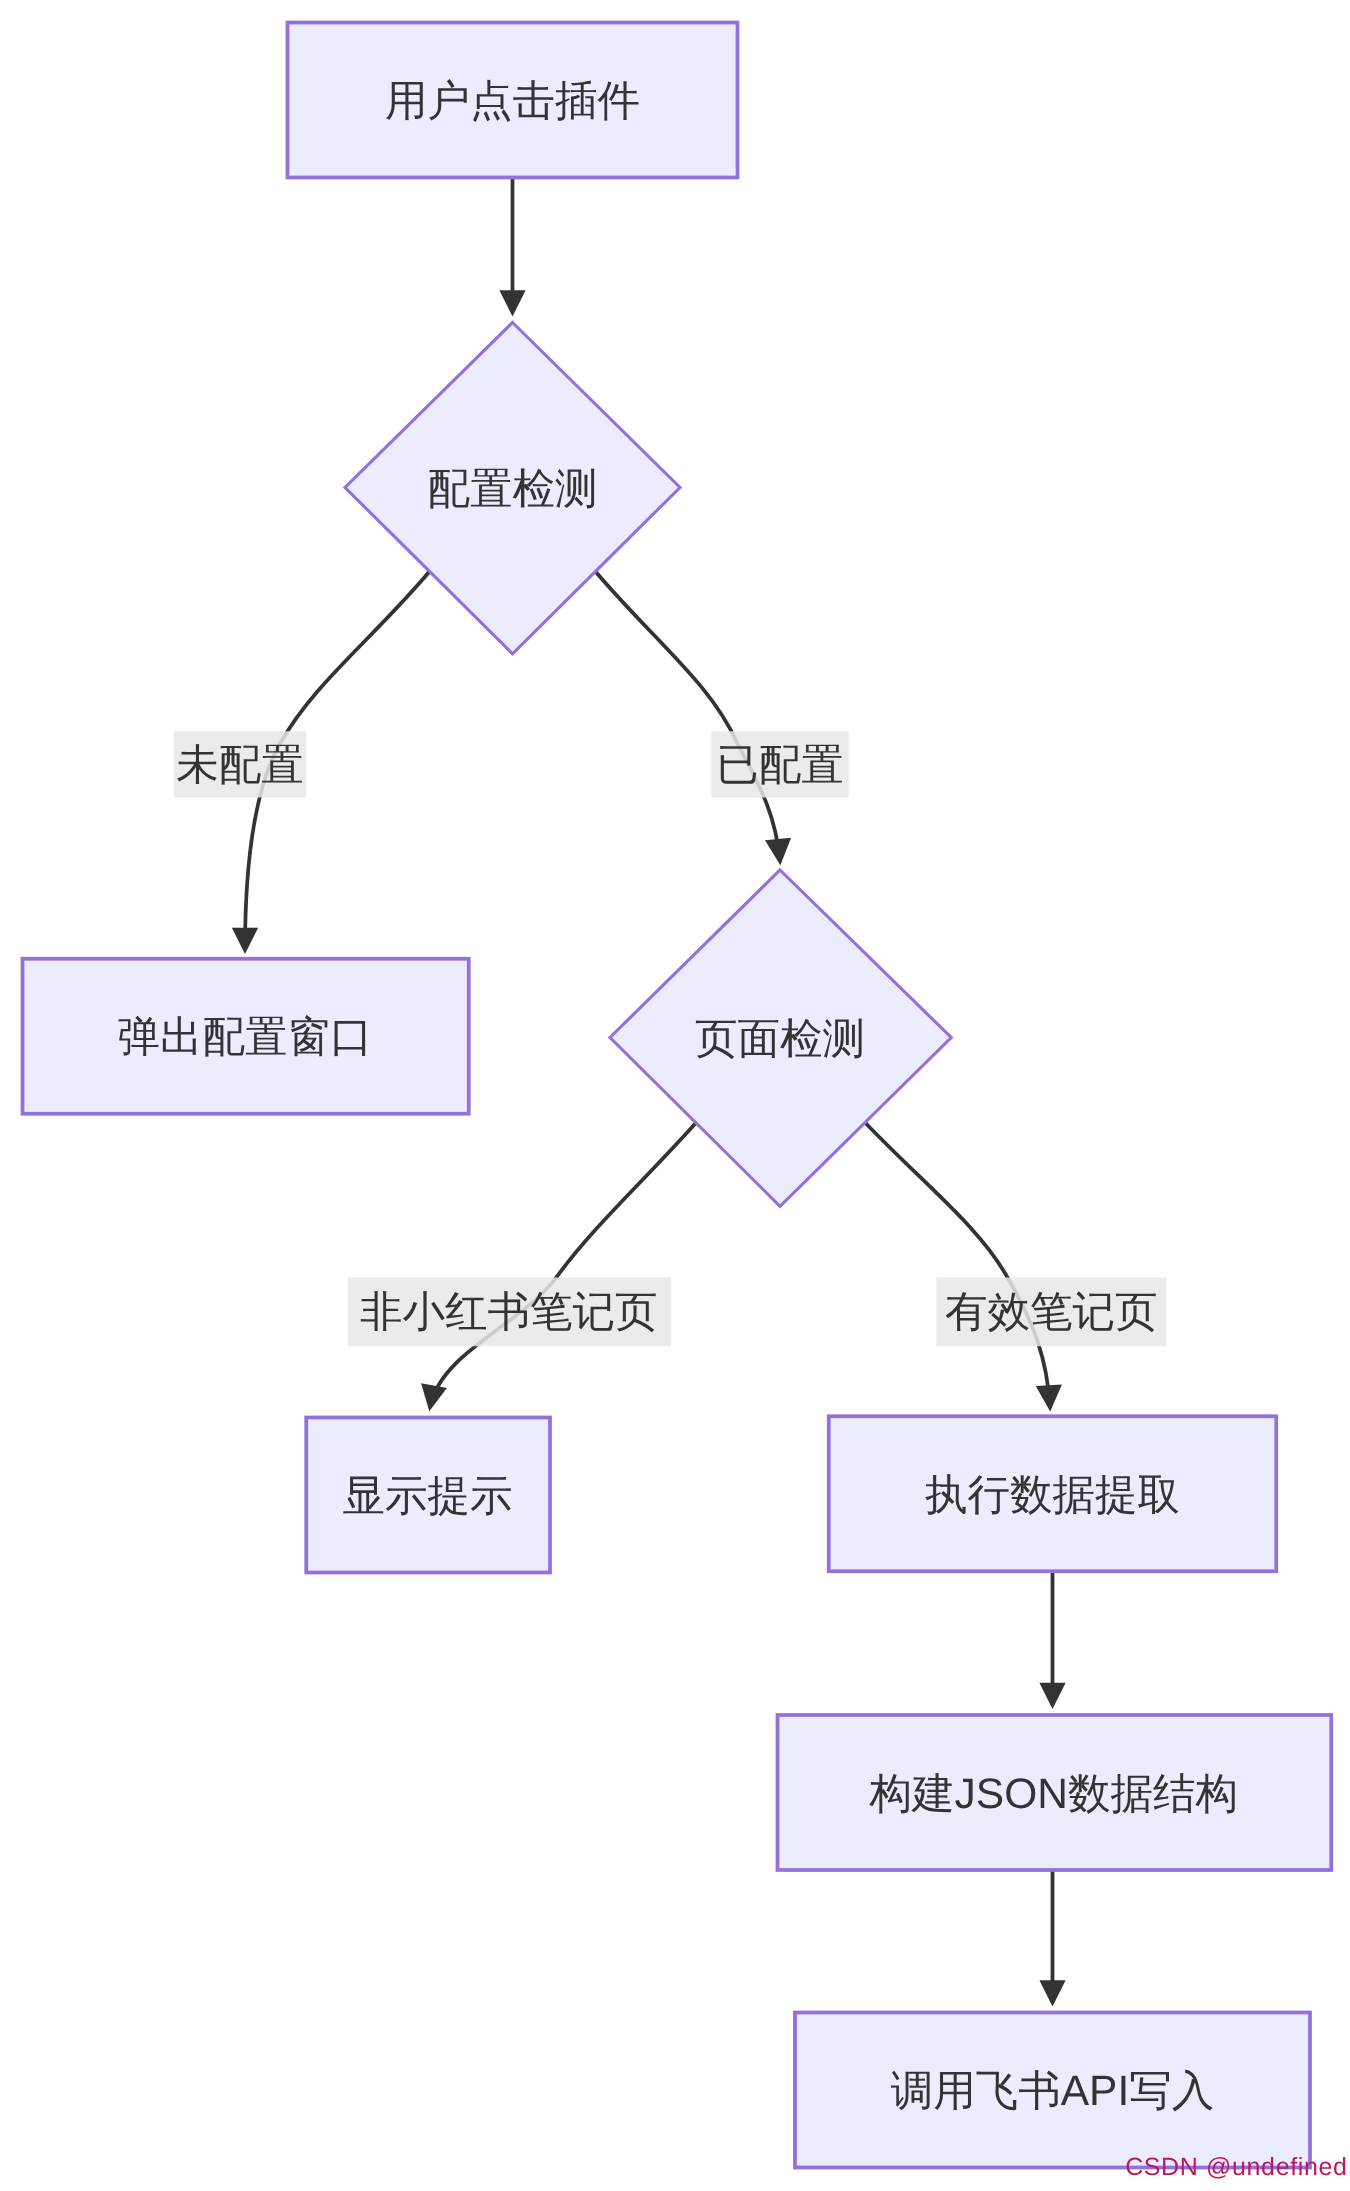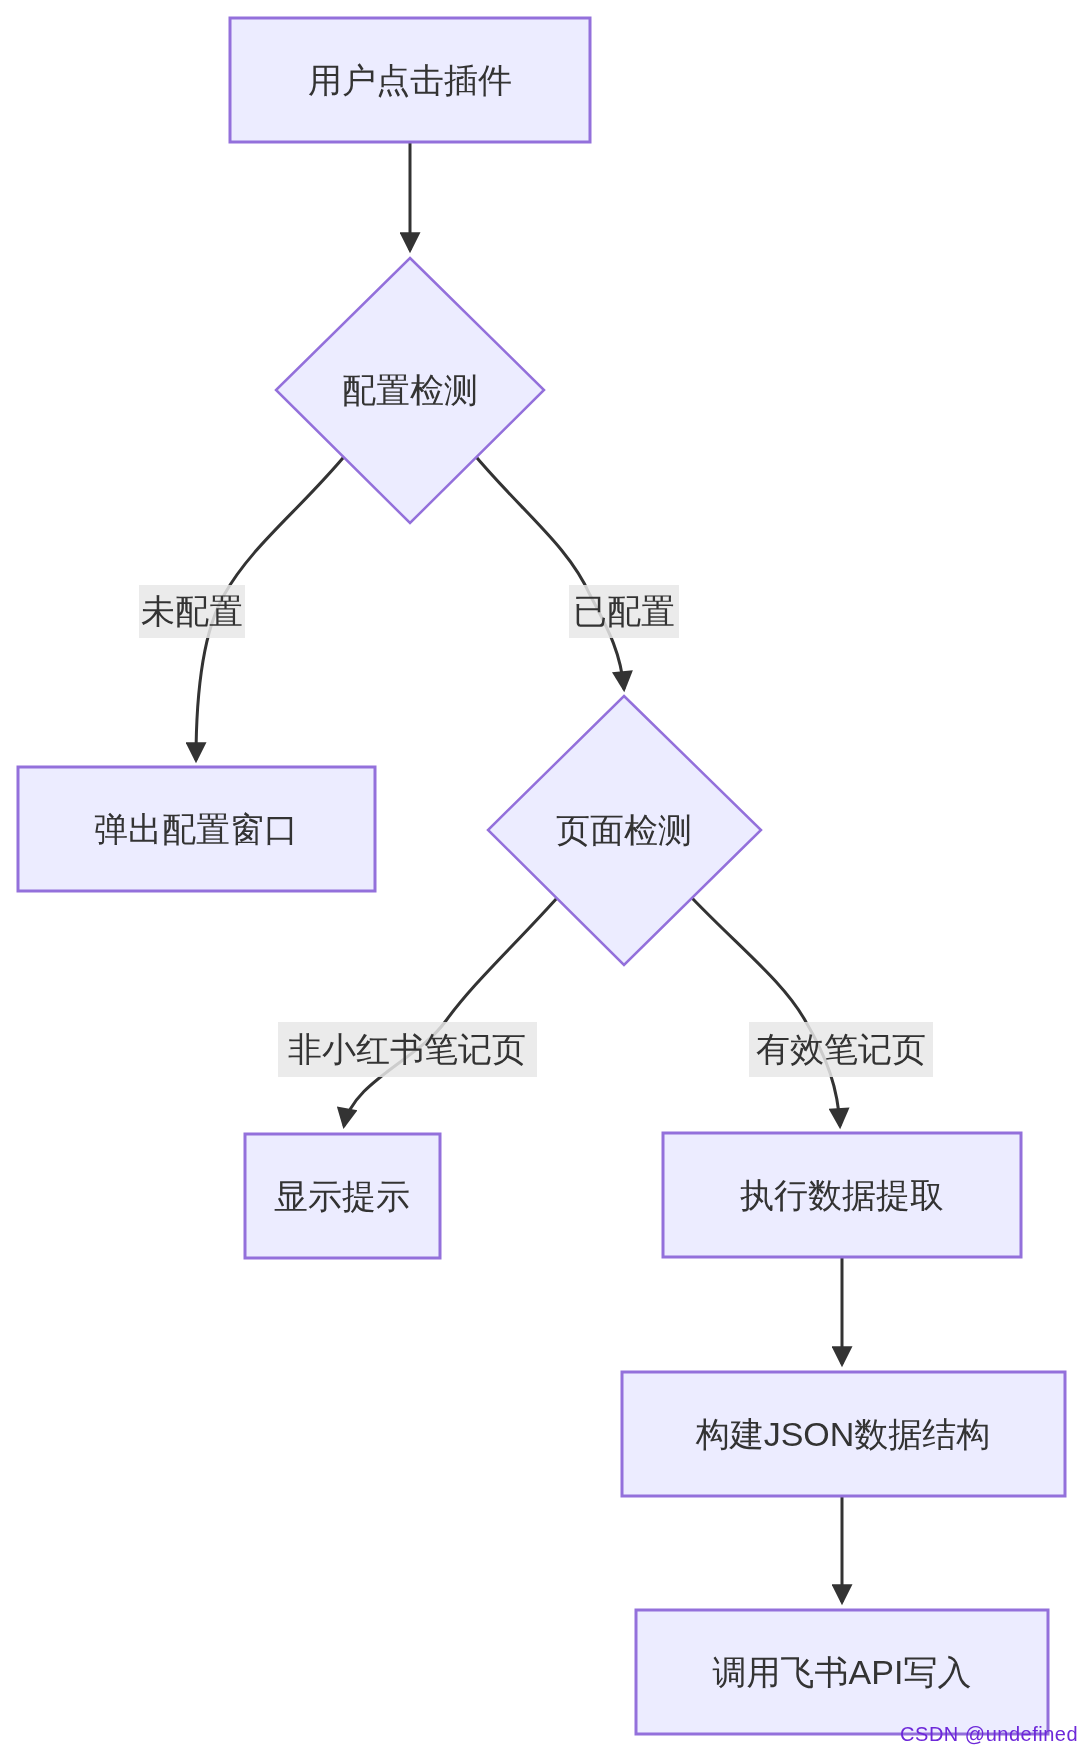--- a/index.html
+++ b/index.html
@@ -39,21 +39,21 @@
     stroke-width: 2.5px;
   }
   svg .edge-label-bg {
     fill: rgba(232, 232, 232, 0.85);
   }
   .watermark {
     position: absolute;
     right: 2px;
     bottom: 7px;
     font-size: 20px;
-    color: #6d28d9;
+    color: #be185d;
     letter-spacing: 0.5px;
     white-space: nowrap;
   }
 </style>
 </head>
 <body>
 
 <div class="stage">
   <svg width="1080" height="1753" viewBox="0 0 1080 1753">
     <defs>

